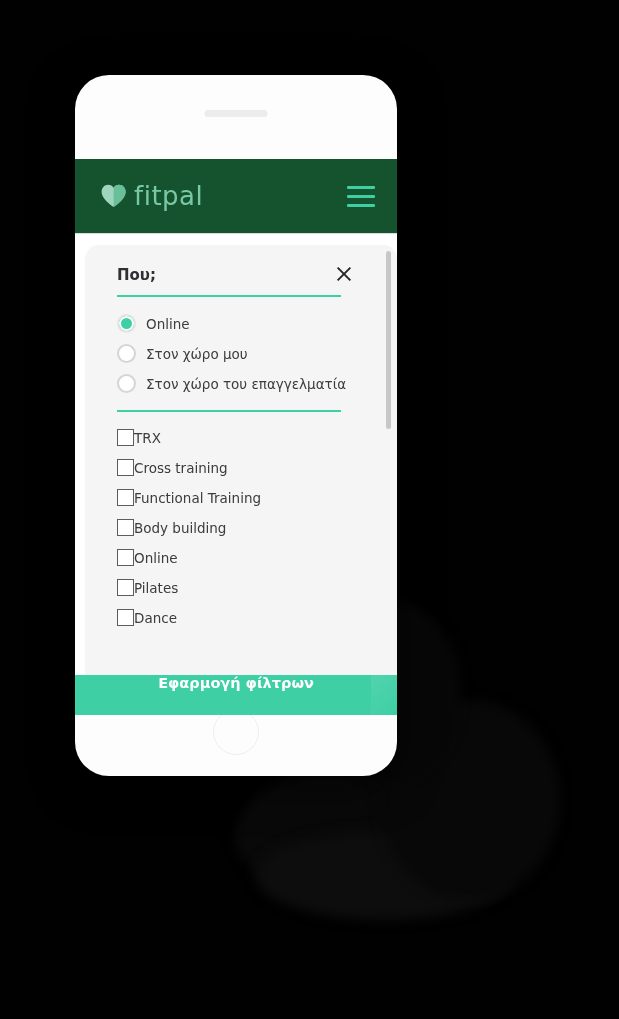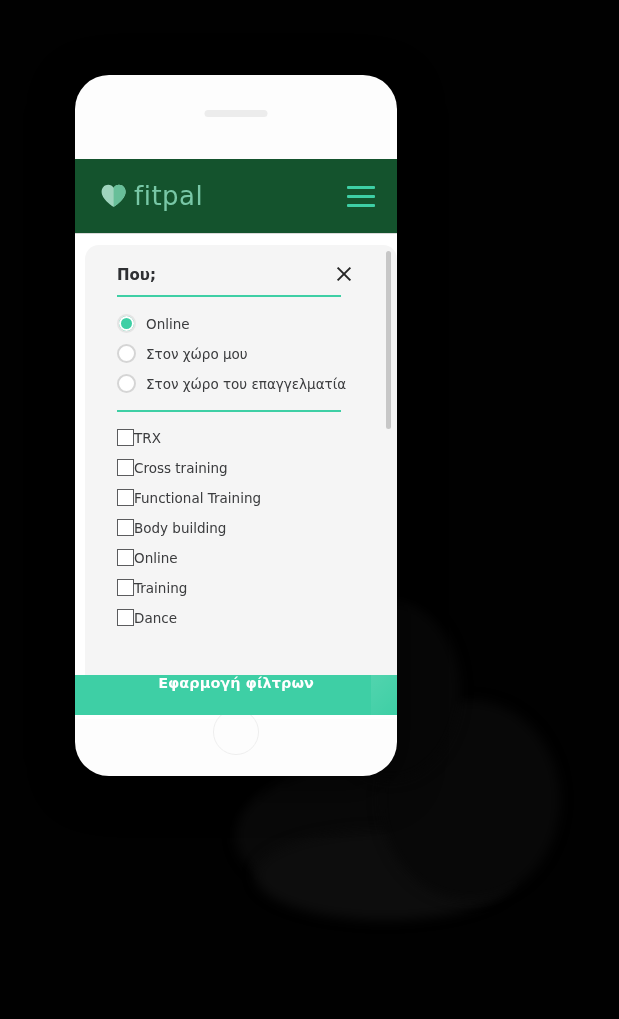--- a/index.html
+++ b/index.html
@@ -336,21 +336,21 @@
             <div class="check-row">
               <span class="checkbox"></span>
               <span class="check-label">Body building</span>
             </div>
             <div class="check-row">
               <span class="checkbox"></span>
               <span class="check-label">Online</span>
             </div>
             <div class="check-row">
               <span class="checkbox"></span>
-              <span class="check-label">Training</span>
+              <span class="check-label">Pilates</span>
             </div>
             <div class="check-row">
               <span class="checkbox"></span>
               <span class="check-label">Dance</span>
             </div>
           </div>
 
         </div>
 
         <div class="scroll-track"></div>

